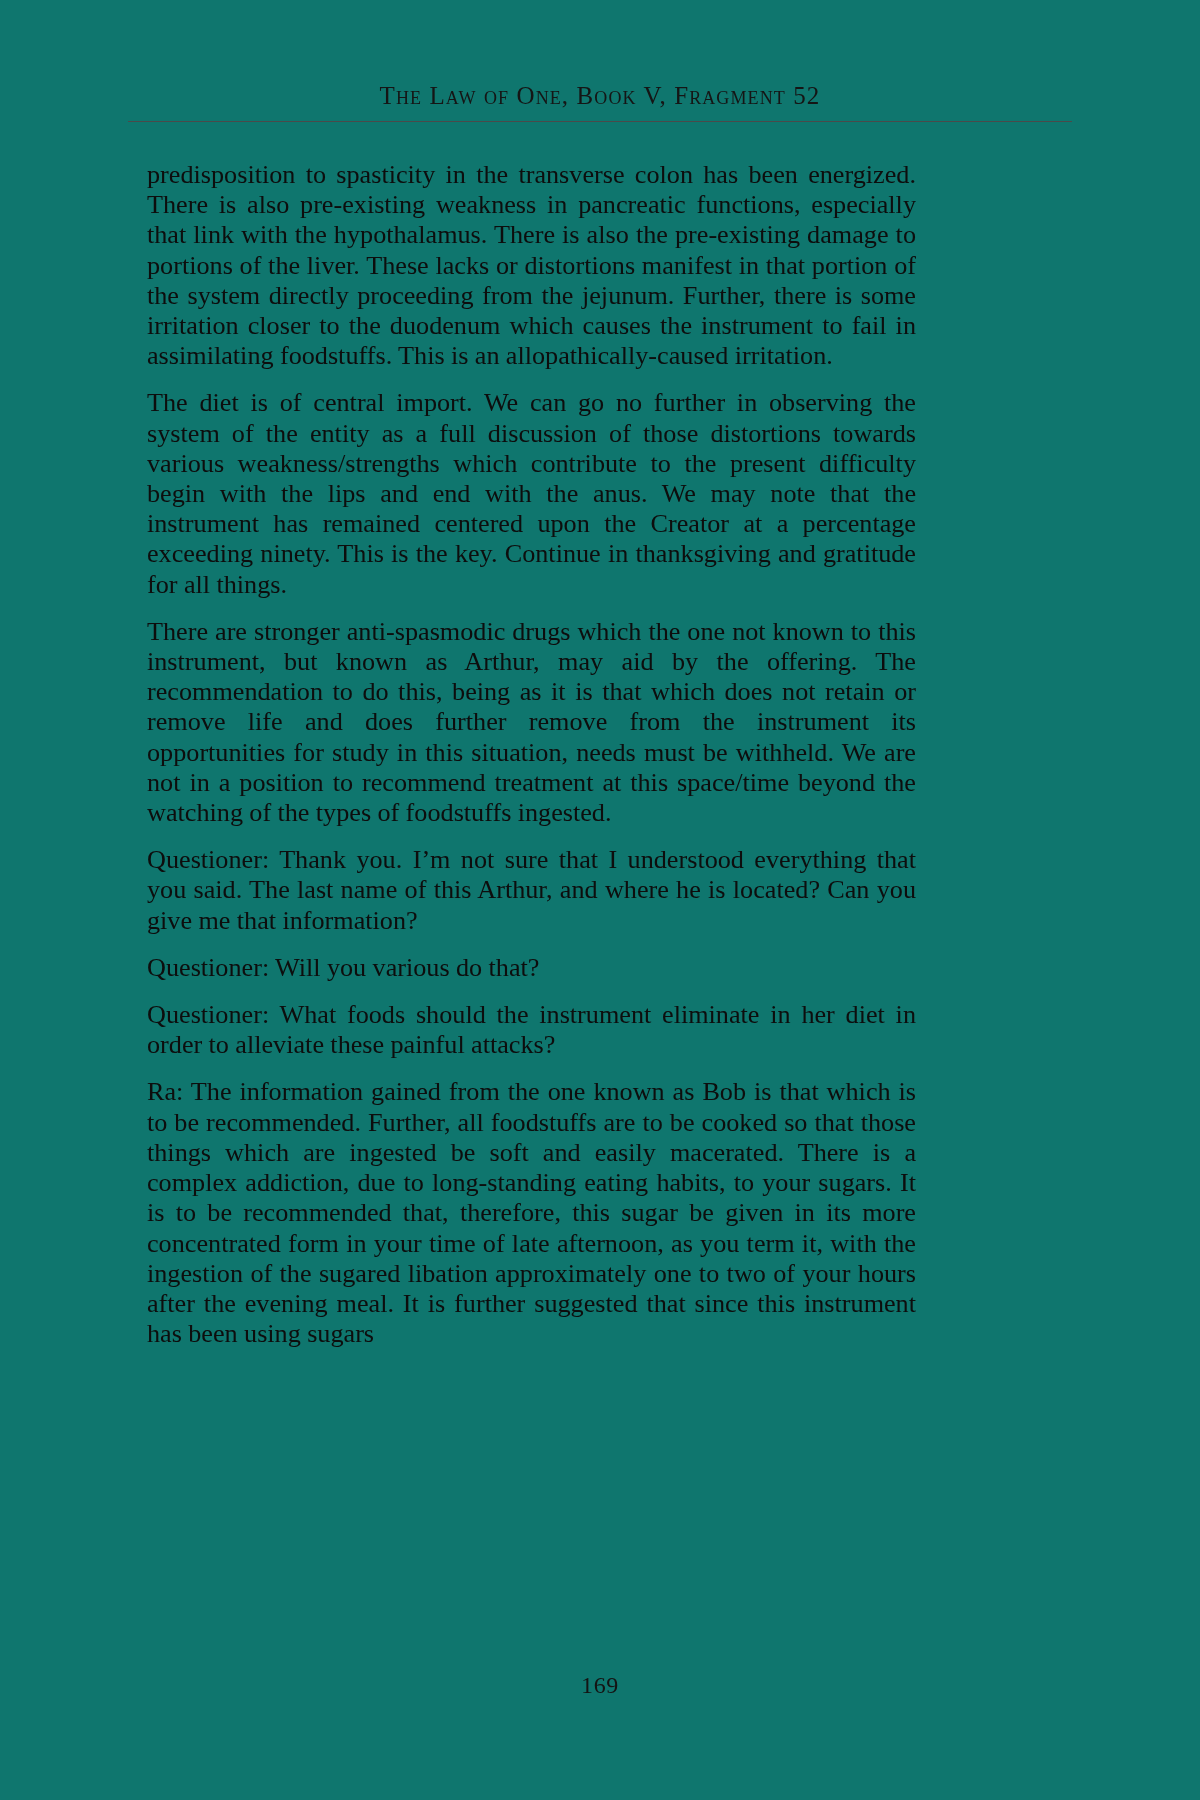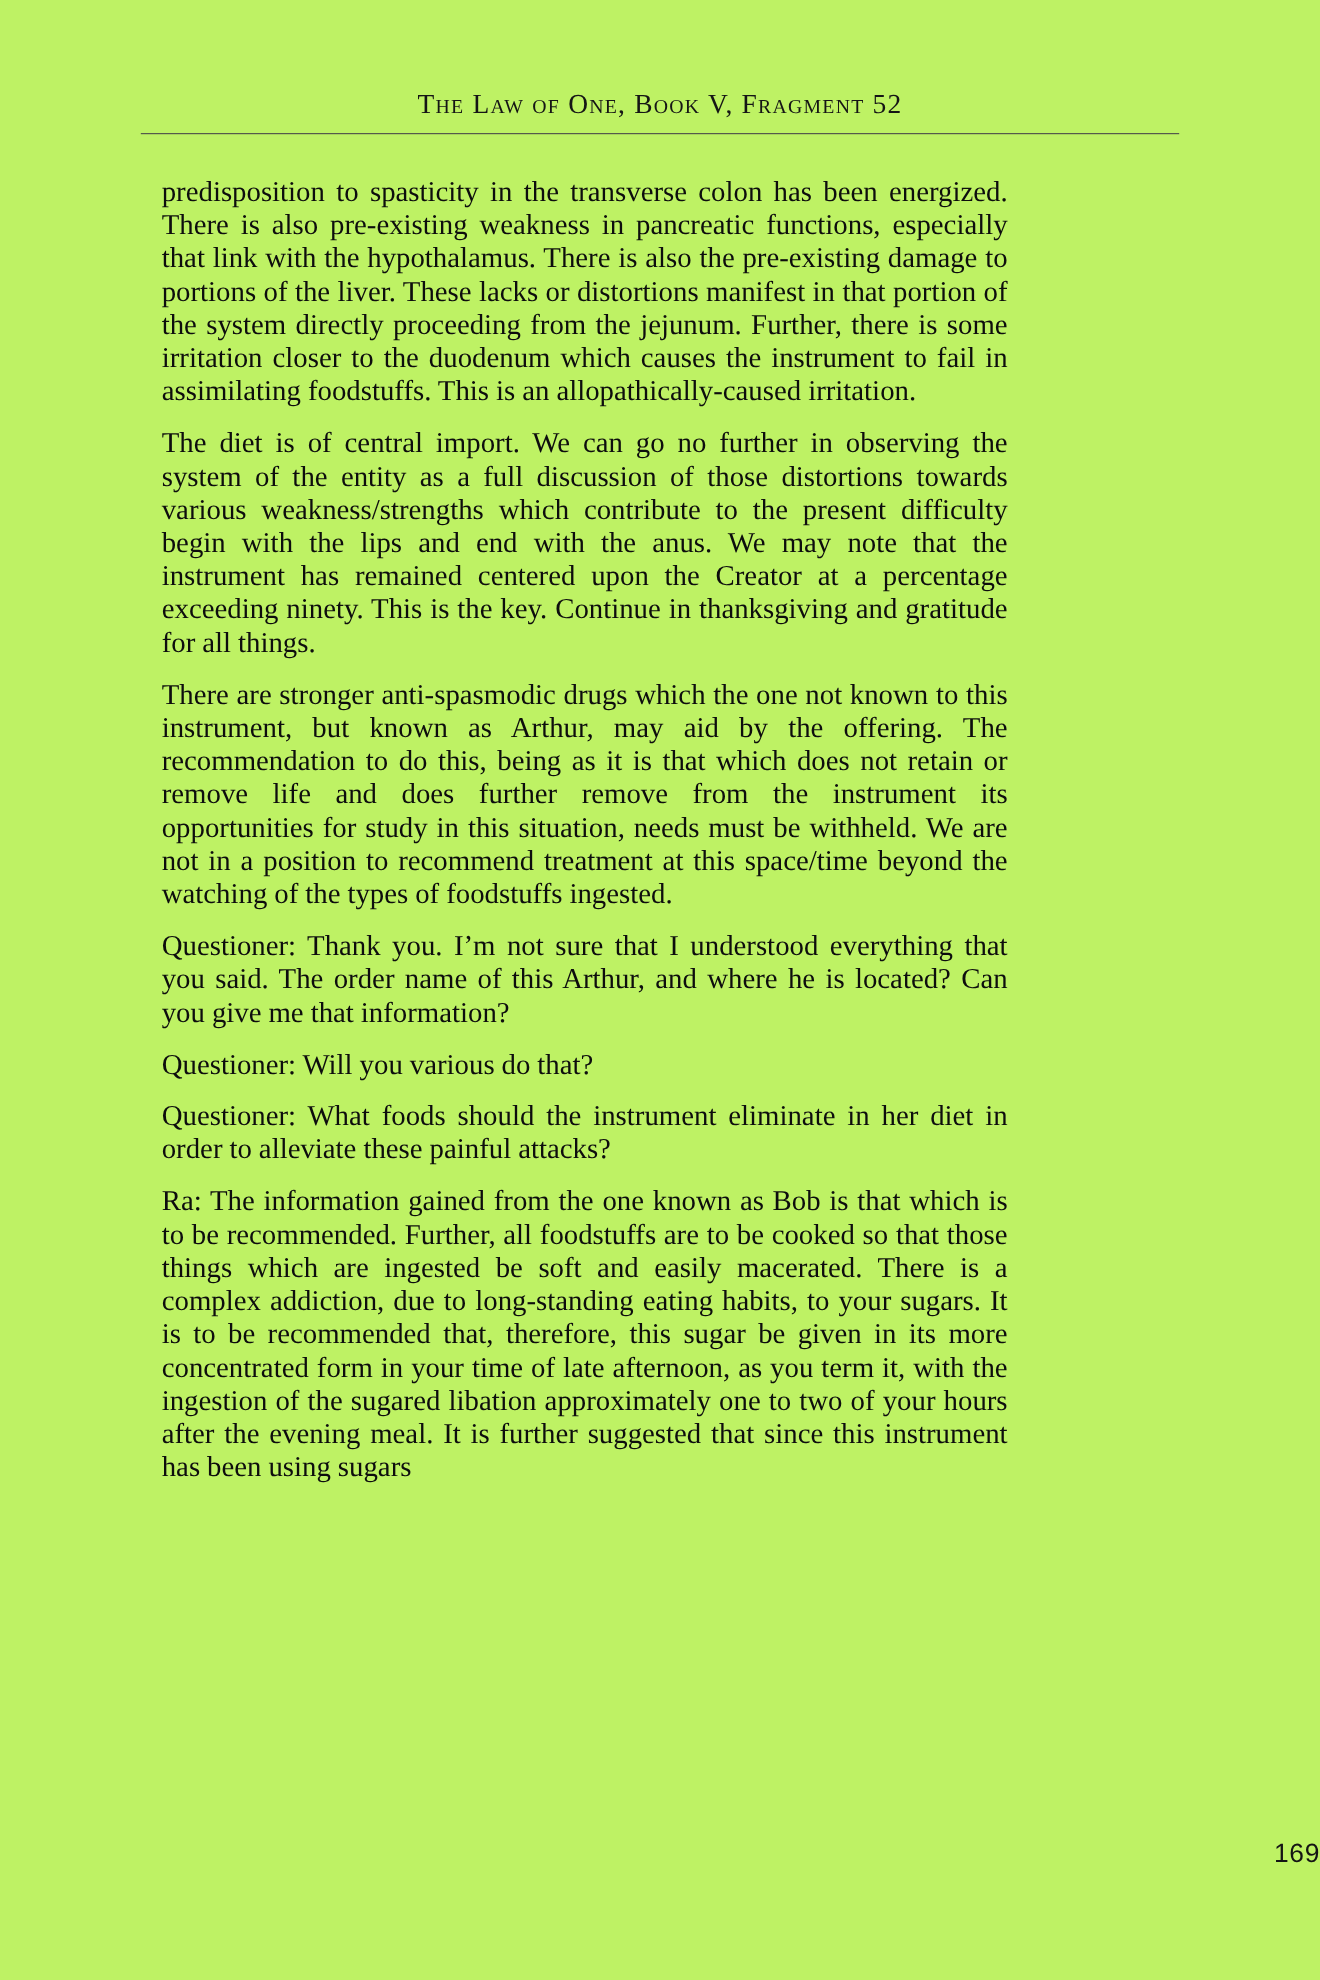--- a/index.html
+++ b/index.html
@@ -13,21 +13,21 @@
     font-family: "Liberation Serif", "DejaVu Serif", serif;
     color: #000000;
     -webkit-font-smoothing: antialiased;
   }
 
   .page {
     position: relative;
     width: 1200px;
     height: 1800px;
     box-sizing: border-box;
-    background: #bef264;
+    background: #0f766e;
     overflow: hidden;
   }
 
   
   .header-block {
     position: absolute;
     left: 128px;
     right: 128px;
     top: 82px;
   }
@@ -77,25 +77,25 @@
   .speaker {
     font-weight: normal;
   }
 
   
   .folio {
     position: absolute;
     left: 0;
     right: 0;
     top: 1672px;
-    text-align: right;
+    text-align: center;
     font-size: 24px;
     letter-spacing: 0.6px;
     color: #141414;
-    font-family: Liberation Sans, sans-serif;
+    font-family: Liberation Serif, serif;
   }
 </style>
 </head>
 <body>
 
 <div class="page">
 
   <div class="header-block">
     <div class="running-head">The Law of One, Book V, Fragment 52</div>
     <hr class="header-rule">
@@ -110,21 +110,21 @@
     <p class="para">
       <span>The diet is of central import. We can go no further in observing the system of the entity as a full discussion of those distortions towards various weakness/strengths which contribute to the present difficulty begin with the lips and end with the anus. We may note that the instrument has remained centered upon the Creator at a percentage exceeding ninety. This is the key. Continue in thanksgiving and gratitude for all things.</span>
     </p>
 
     <p class="para">
       <span>There are stronger anti-spasmodic drugs which the one not known to this instrument, but known as Arthur, may aid by the offering. The recommendation to do this, being as it is that which does not retain or remove life and does further remove from the instrument its opportunities for study in this situation, needs must be withheld. We are not in a position to recommend treatment at this space/time beyond the watching of the types of foodstuffs ingested.</span>
     </p>
 
     <p class="para">
       <span class="speaker">Questioner:</span>
-      <span>Thank you. I’m not sure that I understood everything that you said. The order name of this Arthur, and where he is located? Can you give me that information?</span>
+      <span>Thank you. I’m not sure that I understood everything that you said. The last name of this Arthur, and where he is located? Can you give me that information?</span>
     </p>
 
 
     <p class="para">
       <span class="speaker">Questioner:</span>
       <span>Will you various do that?</span>
     </p>
 
 
     <p class="para">

